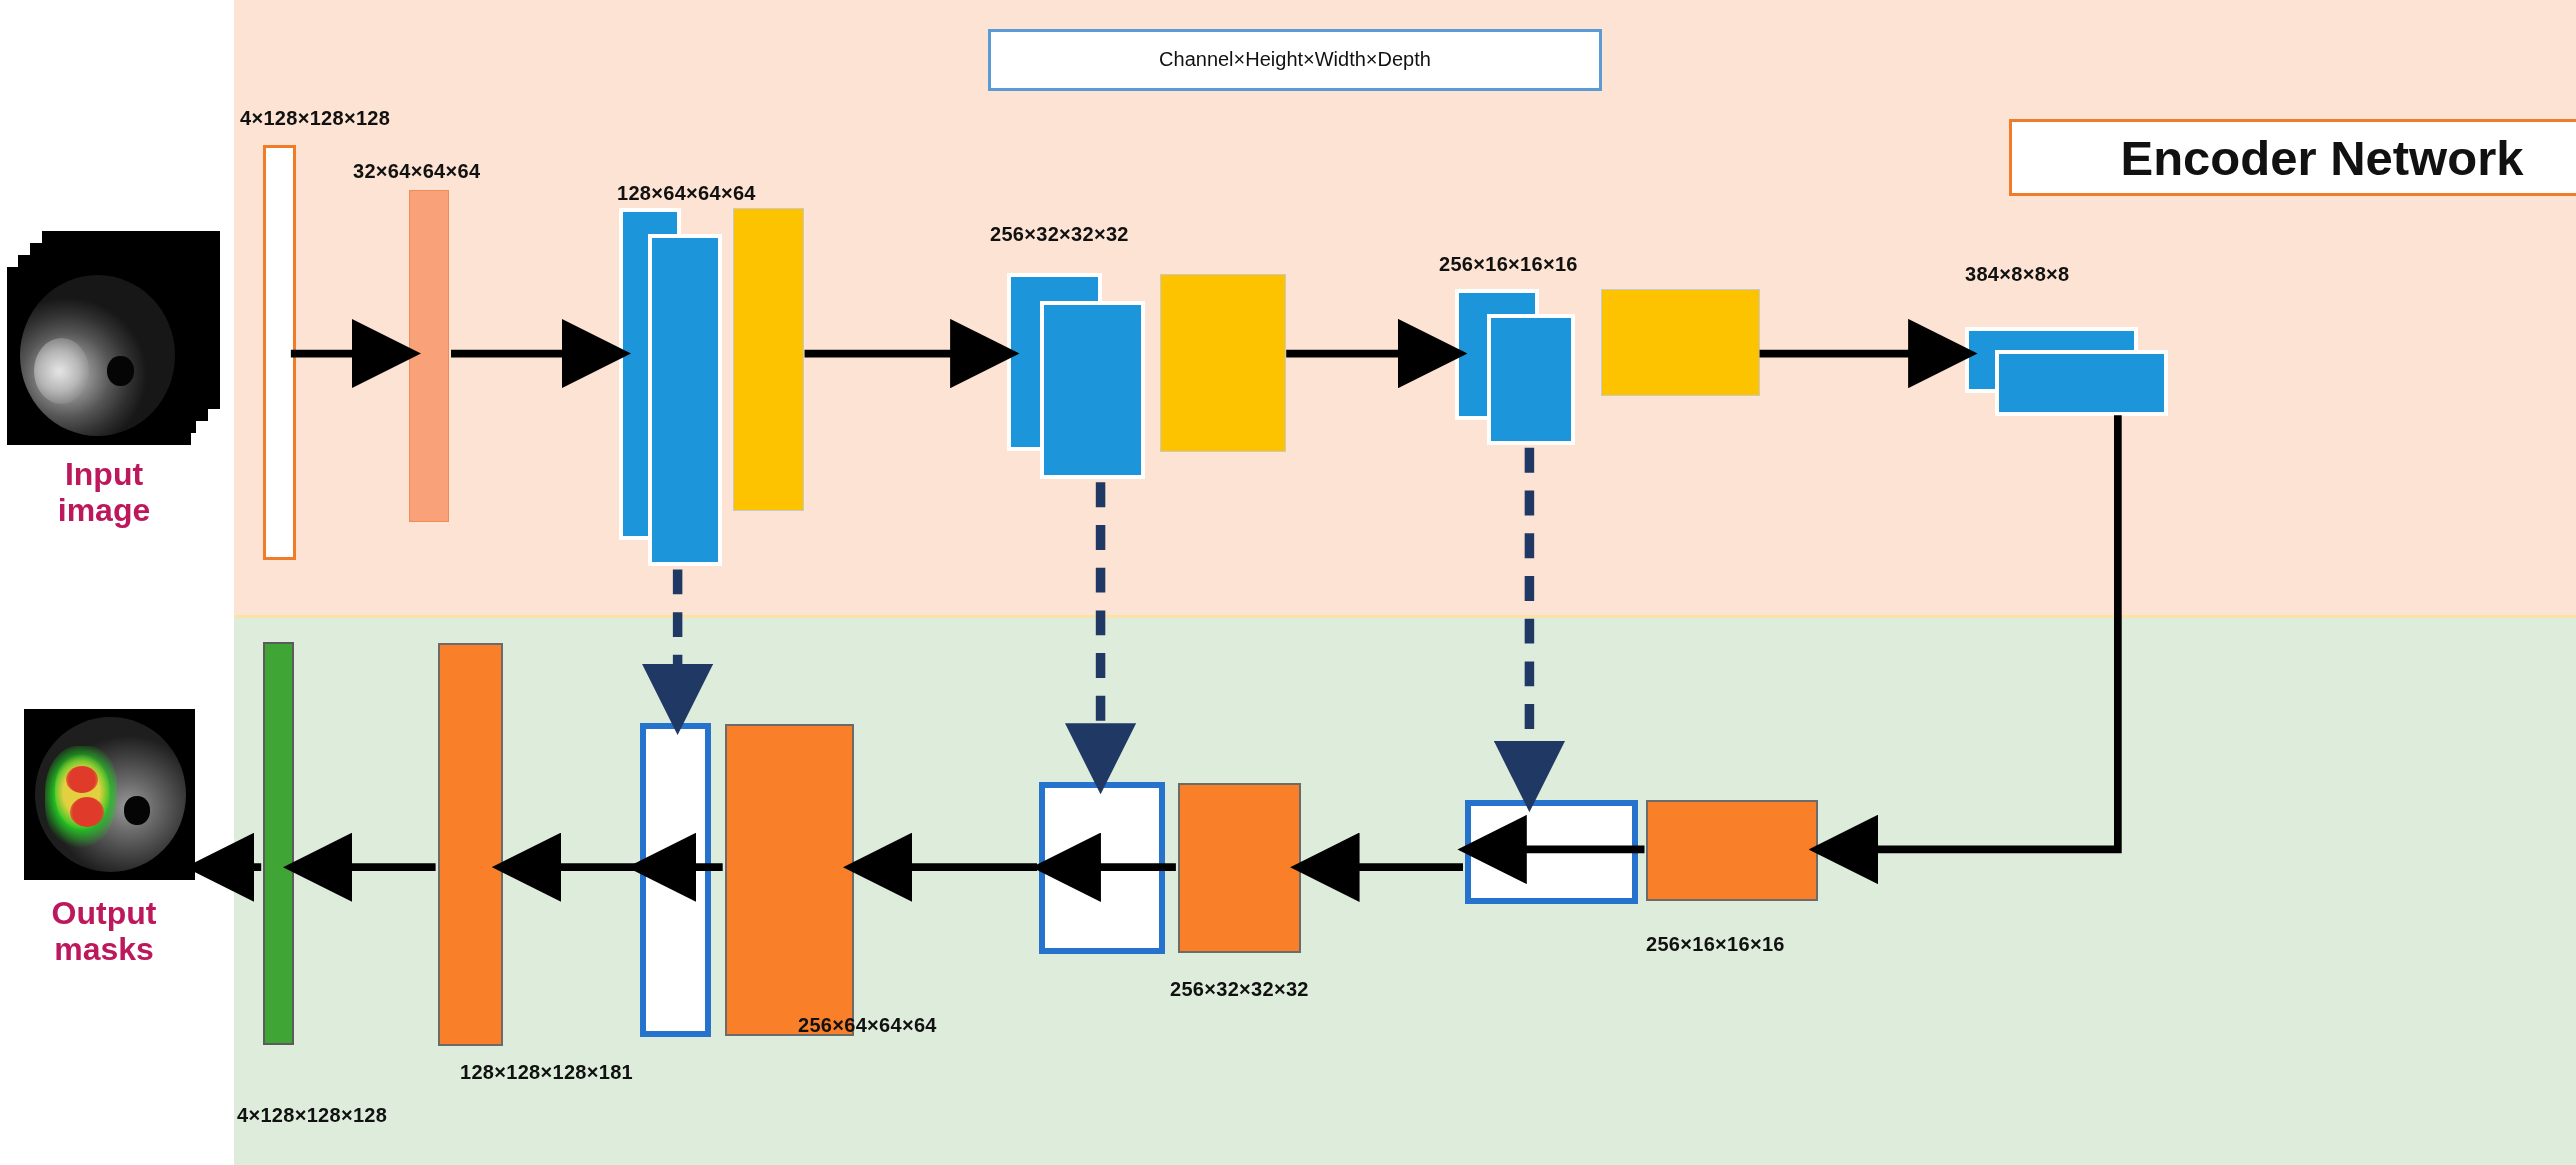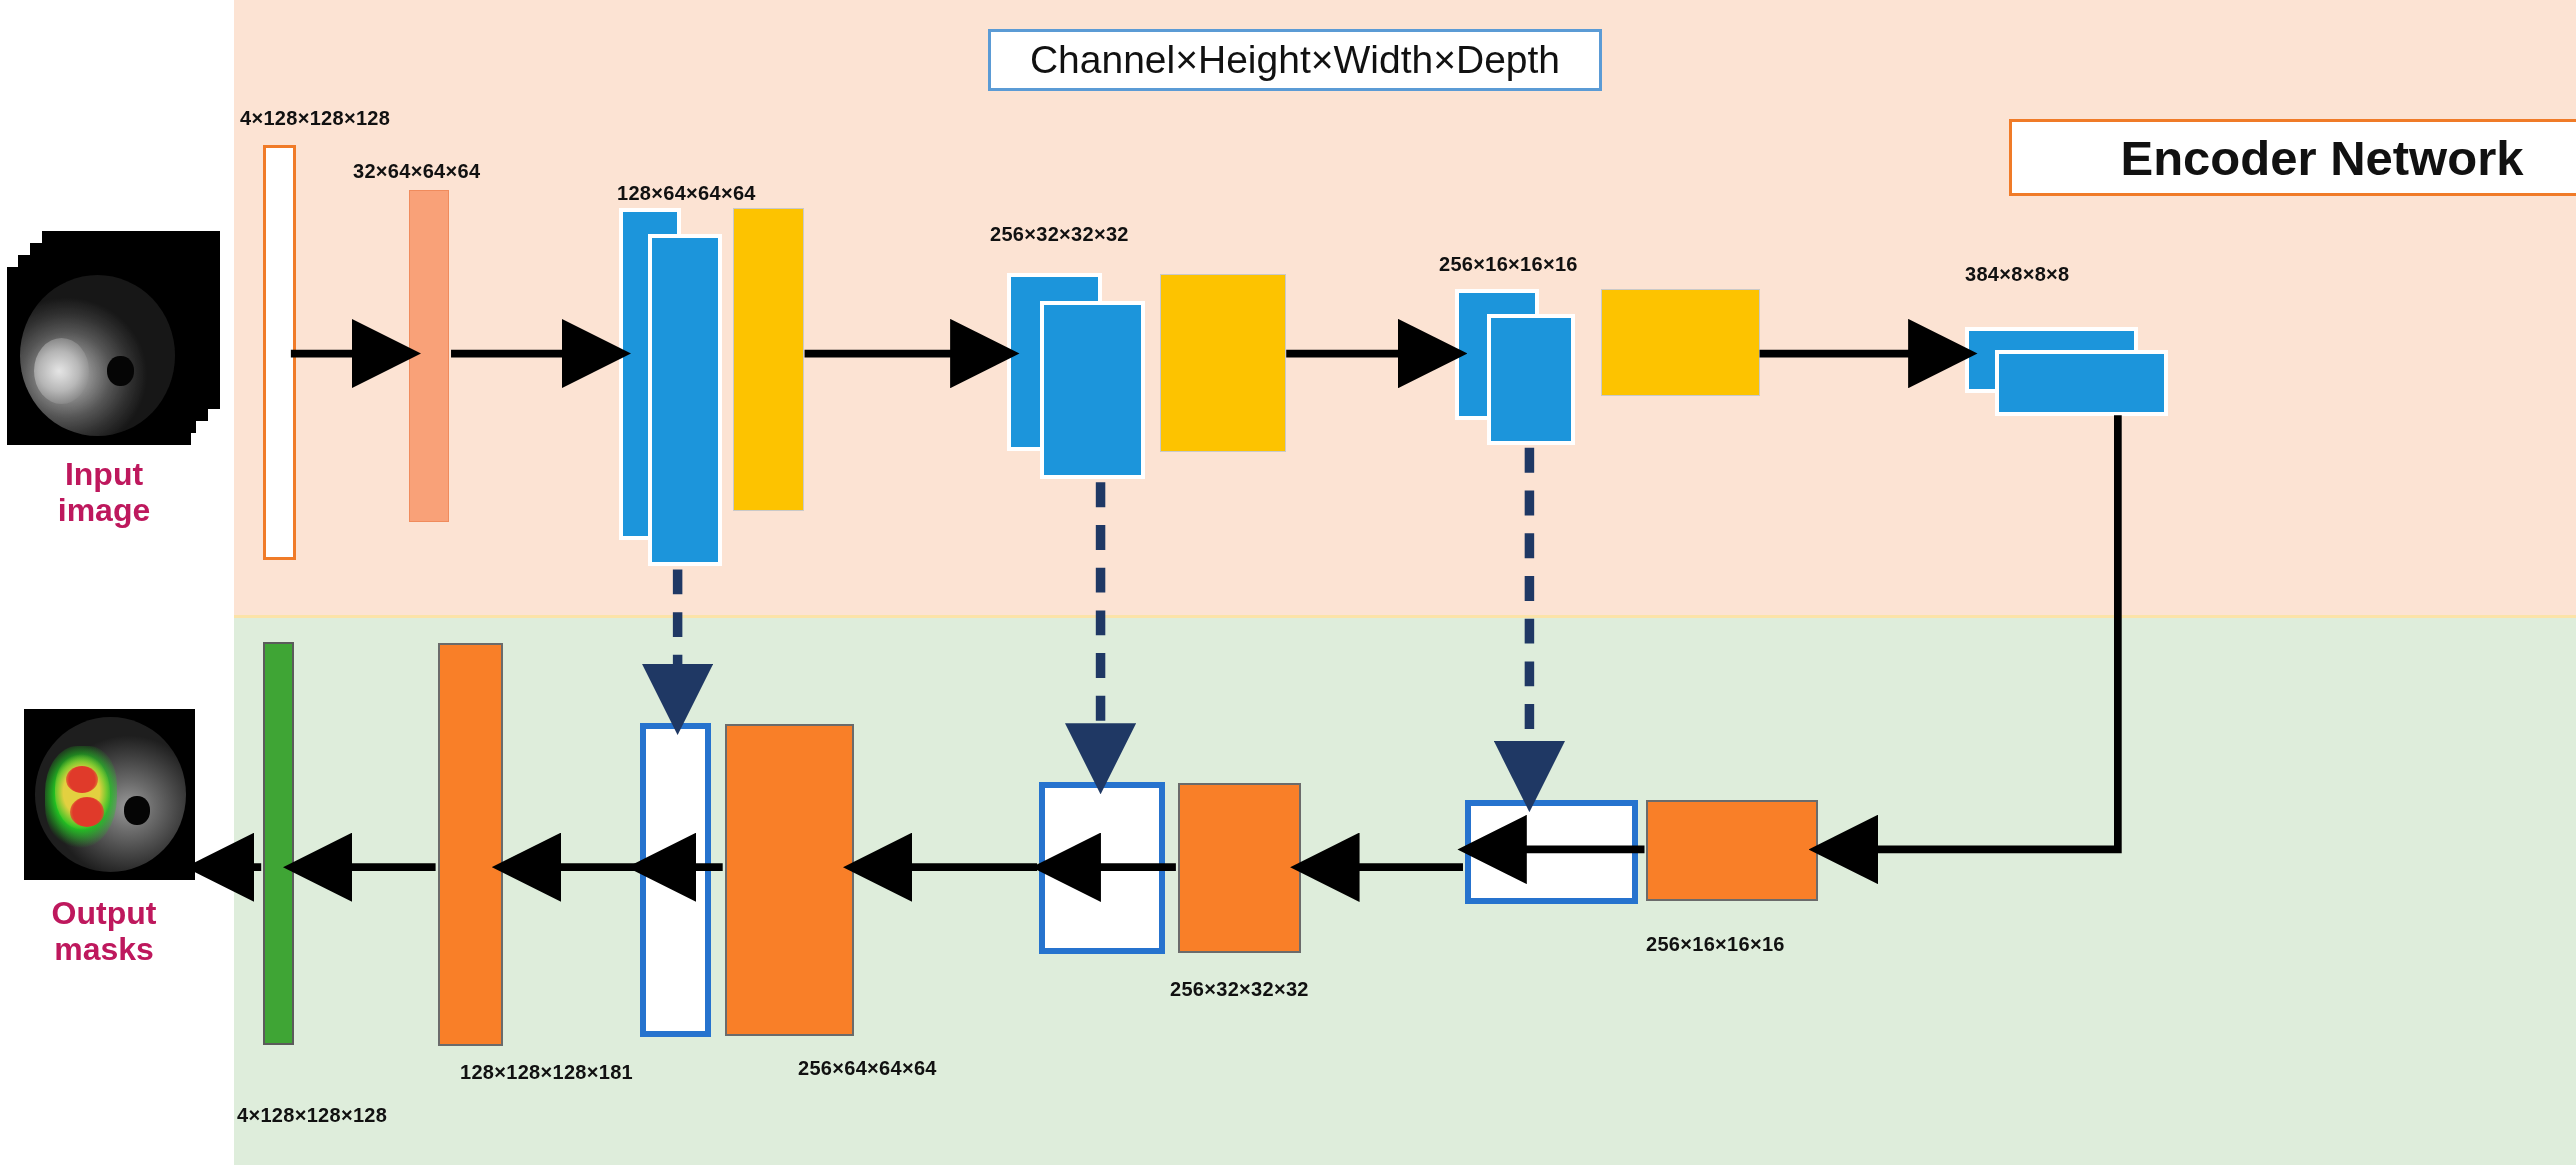--- a/index.html
+++ b/index.html
@@ -29,21 +29,21 @@
   .lbl{position:absolute;color:#111111;font-size:20px;font-weight:700;
        letter-spacing:0.3px;white-space:nowrap;line-height:1;}
   .cap{position:absolute;color:#be185d;font-size:32px;font-weight:700;
        line-height:1.12;text-align:center;white-space:pre-line;}
 
   
   .boxlbl{position:absolute;box-sizing:border-box;background:#FFFFFF;
           display:flex;align-items:center;justify-content:center;
           color:#111111;white-space:nowrap;}
   #legend-box{left:988px;top:28.5px;width:614px;height:62px;
-              border:3px solid #5B9BD5;font-size:39px;font-weight:400;}
+              border:3px solid #5B9BD5;font-size:20px;font-weight:400;}
   #encoder-title{left:2009px;top:119px;width:626px;height:77px;
               border:3.6px solid #F07B28;font-size:49px;font-weight:700;}
   #decoder-title{left:2009px;top:982px;width:522px;height:79px;
               border:3.6px solid #3E7EC8;font-size:49px;font-weight:700;}
 
   
   svg.layer{position:absolute;left:0;top:0;width:2576px;height:1165px;
             overflow:visible;pointer-events:none;}
 
   
@@ -166,18 +166,18 @@
 
   <div class="lbl" style="left:240px;top:108px;">4×128×128×128</div>
   <div class="lbl" style="left:353px;top:161px;">32×64×64×64</div>
   <div class="lbl" style="left:617px;top:171px;margin-top:12px;">128×64×64×64</div>
   <div class="lbl" style="left:990px;top:224px;">256×32×32×32</div>
   <div class="lbl" style="left:1439px;top:254px;">256×16×16×16</div>
   <div class="lbl" style="left:1965px;top:264px;">384×8×8×8</div>
 
   <div class="lbl" style="left:1646px;top:934px;">256×16×16×16</div>
   <div class="lbl" style="left:1170px;top:979px;">256×32×32×32</div>
-  <div class="lbl" style="left:798px;top:1058px;">256×64×64×64</div>
+  <div class="lbl" style="left:798px;top:1015px;">256×64×64×64</div>
   <div class="lbl" style="left:460px;top:1062px;">128×128×128×181</div>
   <div class="lbl" style="left:237px;top:1105px;">4×128×128×128</div>
 
 </div>
 
 
 </body></html>

